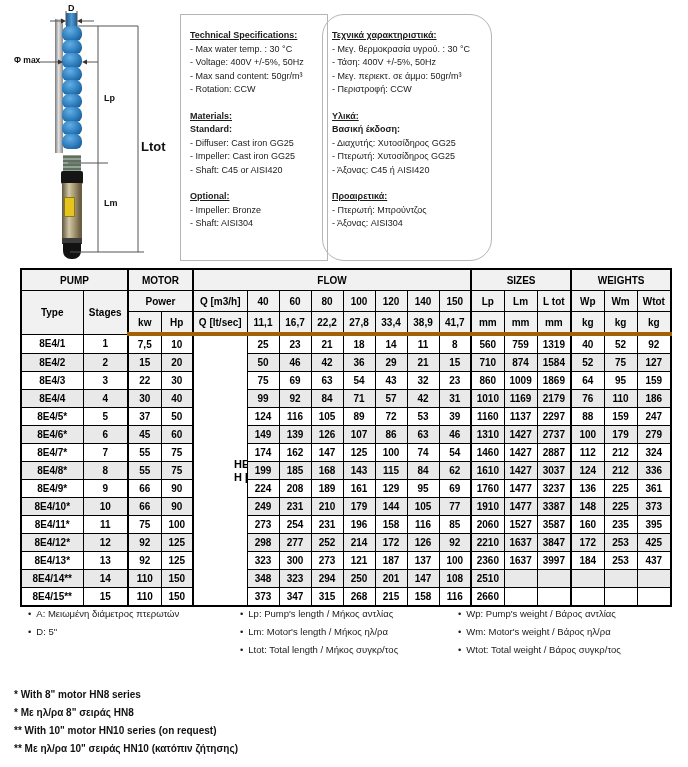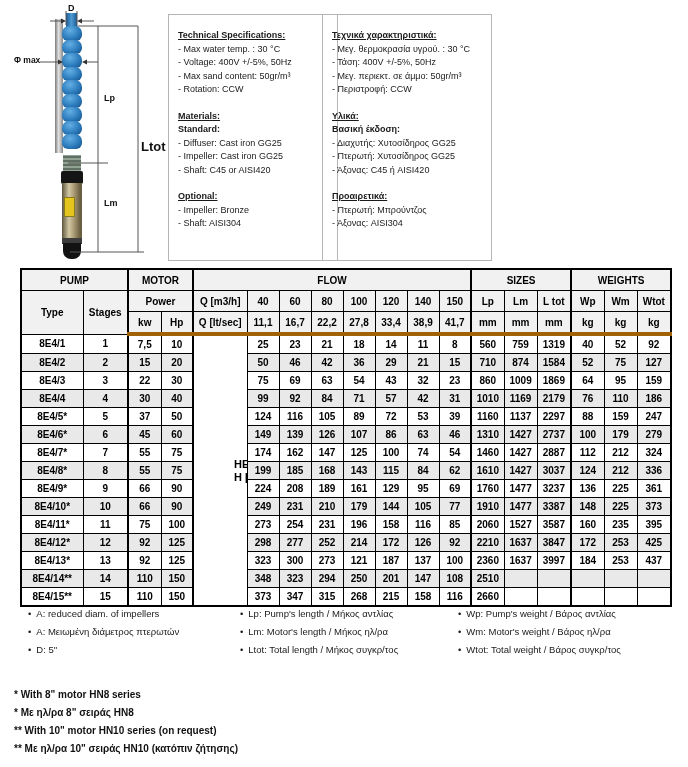--- a/index.html
+++ b/index.html
@@ -28,22 +28,22 @@
   .dim-label{position:absolute;font-size:9px;font-weight:bold;color:#111;}
   #lbl-d{left:58px;top:-2px;}
   #lbl-phi{left:4px;top:50px;font-size:8.5px;}
   #lbl-lp{left:94px;top:88px;}
   #lbl-ltot{left:131px;top:134px;font-size:13px;}
   #lbl-lm{left:94px;top:193px;}
 
   
   .spec-box{position:absolute;top:14px;height:247px;border:1px solid #b5b5b5;
     padding:14px 9px 8px 9px;box-sizing:border-box;font-size:9px;line-height:13.5px;color:#1a1a1a;}
-  #spec-en{left:168px;width:170px;}
-  #spec-gr{left:322px;width:170px;}
+  #spec-en{left:180px;width:148px;}
+  #spec-gr{left:322px;width:170px;border-radius:22px;}
   .spec-title{font-weight:bold;text-decoration:underline;}
   .spec-sub{font-weight:bold;}
   .spec-section{margin-bottom:13px;}
 
   
   table{position:absolute;left:20px;top:268px;width:652px;border-collapse:collapse;
     table-layout:fixed;border:2px solid #000;}
   th,td{border:1px solid #000;text-align:center;vertical-align:middle;padding:0;
     font-family:"Liberation Sans",sans-serif;font-size:10px;font-weight:bold;color:#000;
     overflow:hidden;white-space:nowrap;}
@@ -517,21 +517,20 @@
           <td></td>
           <td></td>
           <td class="b2l"></td>
           <td></td>
           <td></td>
         </tr>
       </tbody>
   </table>
 
   <div class="notes" id="notes-col1">
-      <div class="note-line"><span class="bullet">•</span><span>A: reduced diam. of impellers</span></div>
       <div class="note-line"><span class="bullet">•</span><span>A: Μειωμένη διάμετρος πτερωτών</span></div>
       <div class="note-line"><span class="bullet">•</span><span>D: 5"</span></div>
     </div>
   <div class="notes" id="notes-col2">
       <div class="note-line"><span class="bullet">•</span><span>Lp: Pump's length / Μήκος αντλίας</span></div>
       <div class="note-line"><span class="bullet">•</span><span>Lm: Motor's length / Μήκος ηλ/ρα</span></div>
       <div class="note-line"><span class="bullet">•</span><span>Ltot: Total length / Μήκος συγκρ/τος</span></div>
     </div>
   <div class="notes" id="notes-col3">
       <div class="note-line"><span class="bullet">•</span><span>Wp: Pump's weight / Βάρος αντλίας</span></div>

